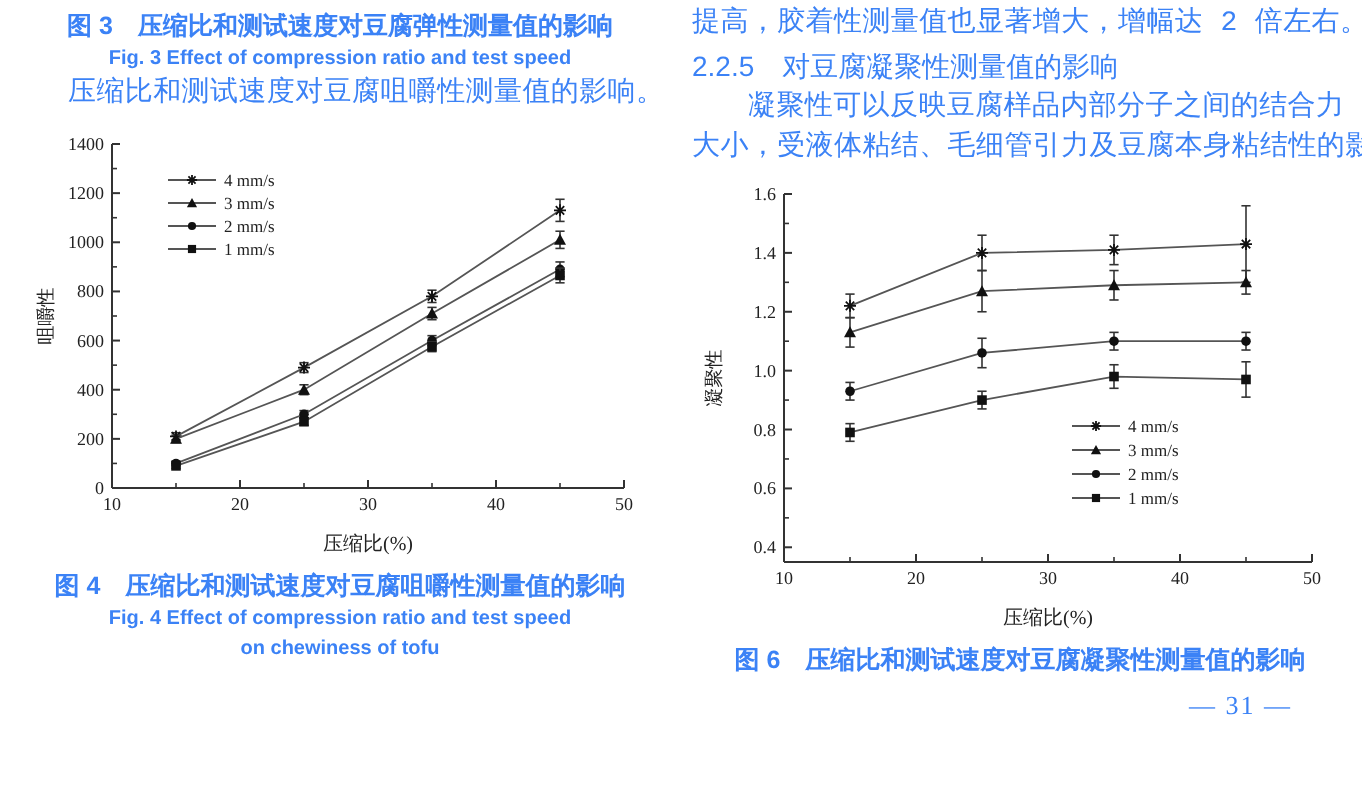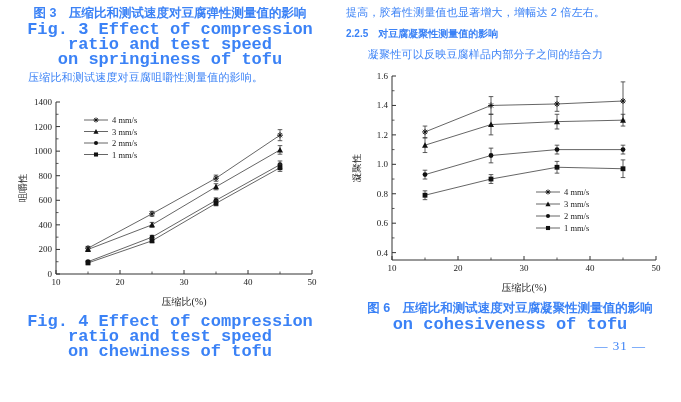--- a/index.html
+++ b/index.html
@@ -4,41 +4,40 @@
 <style>
   html,body{margin:0;padding:0;background:#e8e8e8;}
   .page{
     width:681px;height:402px;background:#ffffff;color:#3b82f6;
     display:flex;overflow:hidden;position:relative;
     font-family:"Liberation Sans","DejaVu Sans",sans-serif;
   }
   .col{width:340px;box-sizing:border-box;padding:2px 6px 0 6px;}
   .col.left{padding-top:5px;}
   .cap-zh{font-weight:bold;font-size:12.5px;text-align:center;line-height:17px;white-space:nowrap;}
-  .cap-en{font-family:Liberation Mono, monospace;font-weight:bold;font-size:17px;text-align:center;line-height:15px;}
-  .body-line{font-size:11px;line-height:20.5px;white-space:pre;letter-spacing:0.2px;}
+  .cap-en{font-family:Liberation Sans, sans-serif;font-weight:bold;font-size:10px;text-align:center;line-height:15px;}
+  .body-line{font-size:14px;line-height:20.5px;white-space:pre;letter-spacing:0.2px;font-family:Liberation Mono, monospace;}
   .indent{text-indent:2em;}
-  .heading{font-weight:bold;font-size:10px;line-height:21px;white-space:pre;}
+  .heading{font-weight:normal;font-size:14px;line-height:21px;white-space:pre;}
   .chart-wrap-left{margin:6px 0 0 10px;}
   .chart-wrap-right{margin:2px 0 0 4px;}
   .page-number{
     font-family:"Liberation Serif","DejaVu Serif",serif;font-size:13px;
     text-align:right;padding-right:28px;margin-top:6px;letter-spacing:1px;
   }
   svg text{font-family:"Liberation Serif","DejaVu Serif",serif;fill:#222;}
 </style>
 </head>
 <body>
 
 <div class="page">
 
   <div class="col left">
     <div class="cap-zh">图 3　压缩比和测试速度对豆腐弹性测量值的影响</div>
     <div class="cap-en">Fig. 3 Effect of compression ratio and test speed</div>
-    <div class="cap-en">on springiness of tofu</div>
     <div class="body-line indent">压缩比和测试速度对豆腐咀嚼性测量值的影响。</div>
     <div class="chart-wrap-left">
       <svg width="312" height="216">
           <line x1="40" y1="8" x2="40" y2="180" stroke="#333333" stroke-width="1"></line>
           <line x1="40" y1="180" x2="296" y2="180" stroke="#333333" stroke-width="1"></line>
           <line x1="40" y1="180" x2="40" y2="176" stroke="#333333" stroke-width="1"></line>
           <text x="40" y="191" text-anchor="middle" font-size="9px">10</text>
           <line x1="72" y1="180" x2="72" y2="177.5" stroke="#333333" stroke-width="0.8"></line>
           <line x1="104" y1="180" x2="104" y2="176" stroke="#333333" stroke-width="1"></line>
           <text x="104" y="191" text-anchor="middle" font-size="9px">20</text>
@@ -151,28 +150,30 @@
           <polygon points="80,34.95 77.45,39.625 82.55,39.625" fill="#111111"></polygon>
           <text x="96" y="40.5" font-size="8.5px">3 mm/s</text>
           <line x1="68" y1="49" x2="92" y2="49" stroke="#555555" stroke-width="0.9"></line>
           <circle cx="80" cy="49" r="2.04" fill="#111111"></circle>
           <text x="96" y="52" font-size="8.5px">2 mm/s</text>
           <line x1="68" y1="60.5" x2="92" y2="60.5" stroke="#555555" stroke-width="0.9"></line>
           <rect x="77.96" y="58.46" width="4.08" height="4.08" fill="#111111"></rect>
           <text x="96" y="63.5" font-size="8.5px">1 mm/s</text>
         </svg>
     </div>
+    <div class="cap-zh">图 4　压缩比和测试速度对豆腐咀嚼性测量值的影响</div>
     <div class="cap-en">Fig. 4 Effect of compression ratio and test speed</div>
     <div class="cap-en">on chewiness of tofu</div>
   </div>
 
   <div class="col right">
     <div class="body-line">提高，胶着性测量值也显著增大，增幅达 2 倍左右。</div>
     <div class="heading">2.2.5　对豆腐凝聚性测量值的影响</div>
     <div class="body-line indent">凝聚性可以反映豆腐样品内部分子之间的结合力</div>
+    <div class="body-line">大小，受液体粘结、毛细管引力及豆腐本身粘结性的影</div>
     <div class="chart-wrap-right">
       <svg width="322" height="230">
           <line x1="42" y1="10" x2="42" y2="194" stroke="#333333" stroke-width="1"></line>
           <line x1="42" y1="194" x2="306" y2="194" stroke="#333333" stroke-width="1"></line>
           <line x1="42" y1="194" x2="42" y2="190" stroke="#333333" stroke-width="1"></line>
           <text x="42" y="205" text-anchor="middle" font-size="9px">10</text>
           <line x1="75" y1="194" x2="75" y2="191.5" stroke="#333333" stroke-width="0.8"></line>
           <line x1="108" y1="194" x2="108" y2="190" stroke="#333333" stroke-width="1"></line>
           <text x="108" y="205" text-anchor="middle" font-size="9px">20</text>
           <line x1="141" y1="194" x2="141" y2="191.5" stroke="#333333" stroke-width="0.8"></line>
@@ -282,17 +283,16 @@
           <text x="214" y="141" font-size="8.5px">3 mm/s</text>
           <line x1="186" y1="150" x2="210" y2="150" stroke="#555555" stroke-width="0.9"></line>
           <circle cx="198" cy="150" r="2.04" fill="#111111"></circle>
           <text x="214" y="153" font-size="8.5px">2 mm/s</text>
           <line x1="186" y1="162" x2="210" y2="162" stroke="#555555" stroke-width="0.9"></line>
           <rect x="195.96" y="159.96" width="4.08" height="4.08" fill="#111111"></rect>
           <text x="214" y="165" font-size="8.5px">1 mm/s</text>
         </svg>
     </div>
     <div class="cap-zh">图 6　压缩比和测试速度对豆腐凝聚性测量值的影响</div>
-    <div class="cap-en">on cohesiveness of tofu</div>
     <div class="page-number">— 31 —</div>
   </div>
 
 </div>
 
 </body></html>

